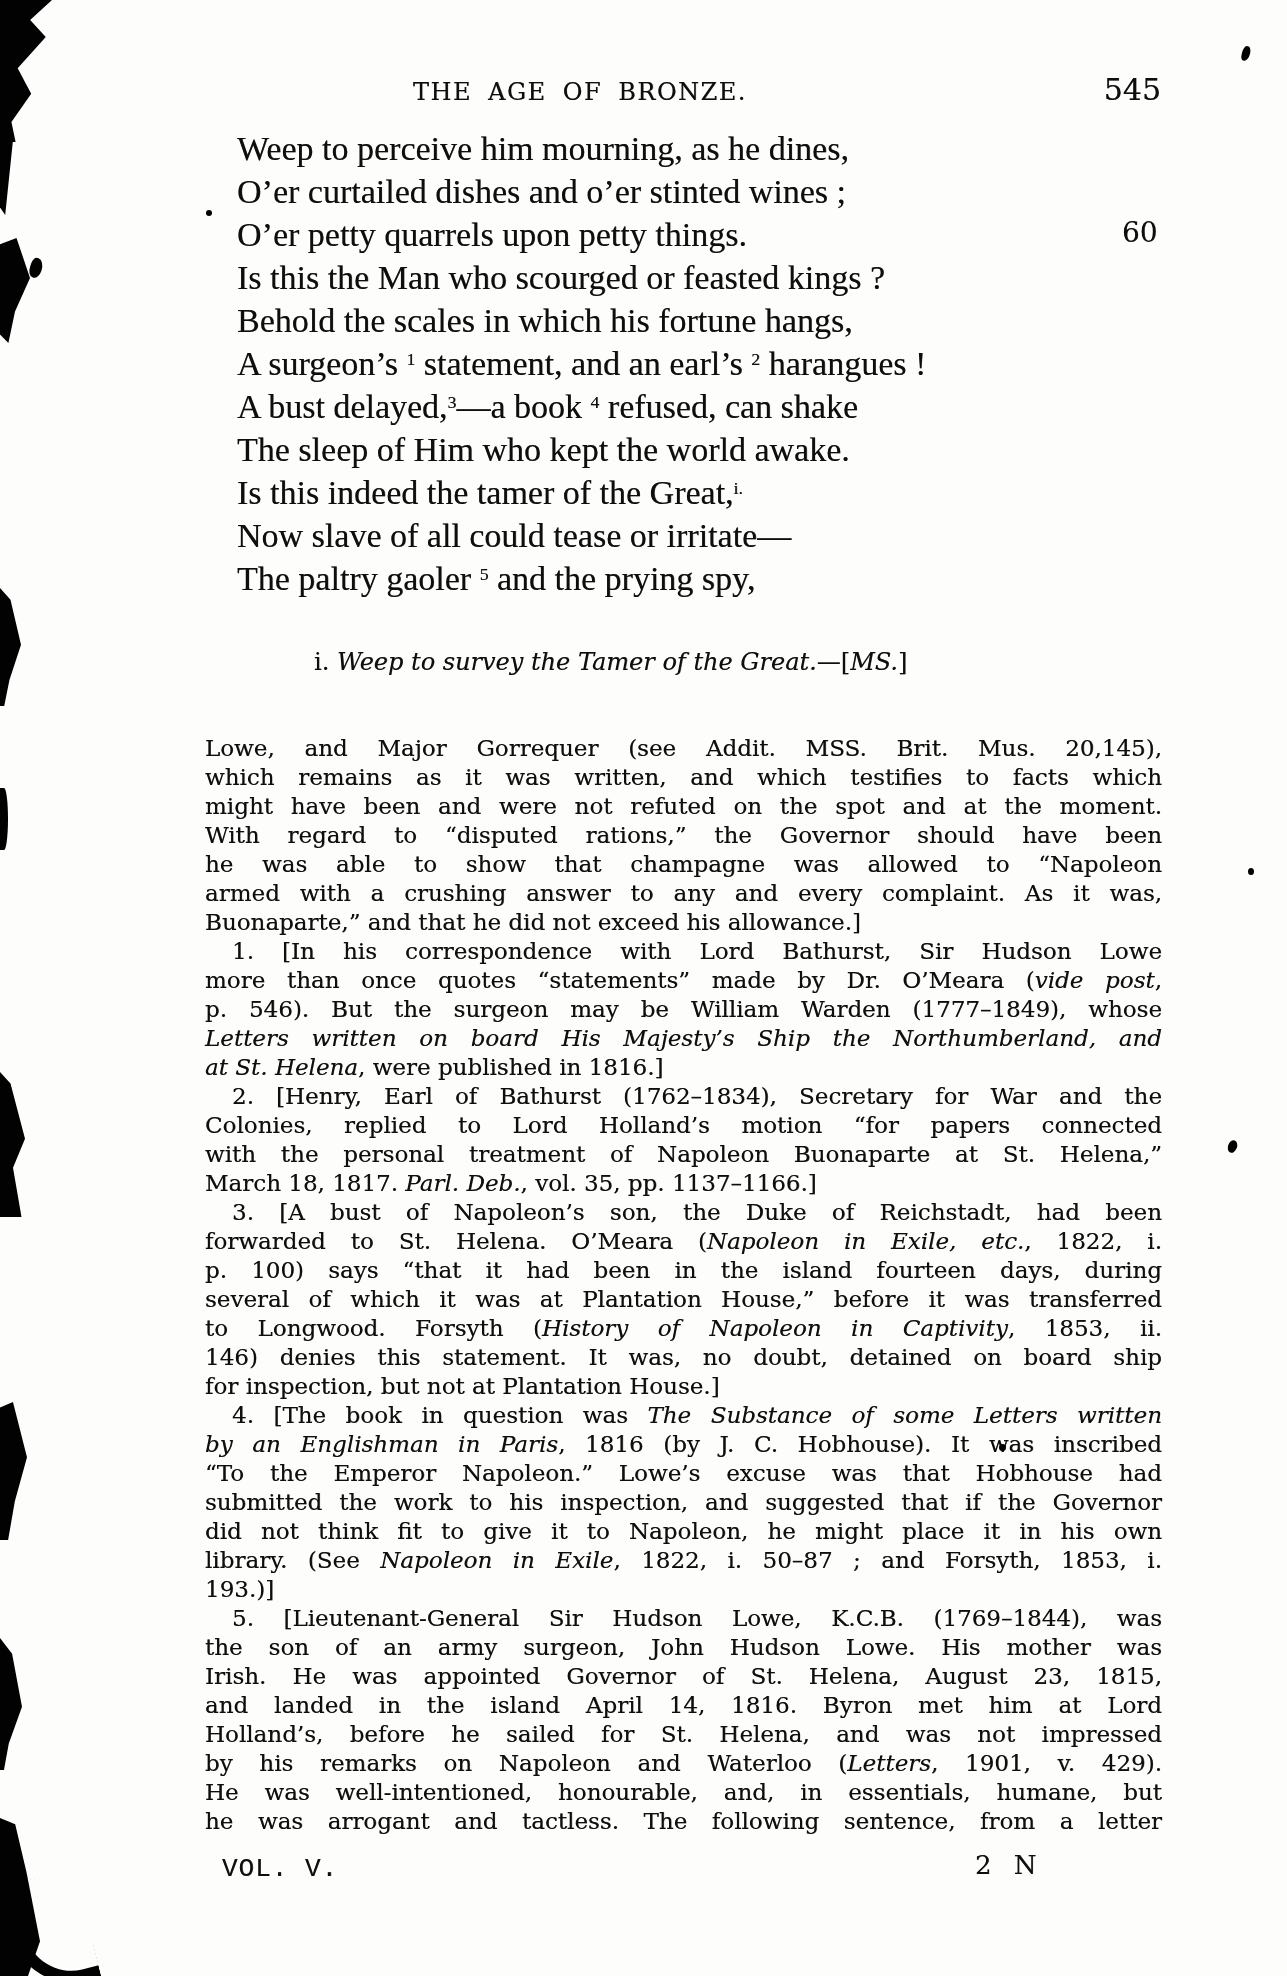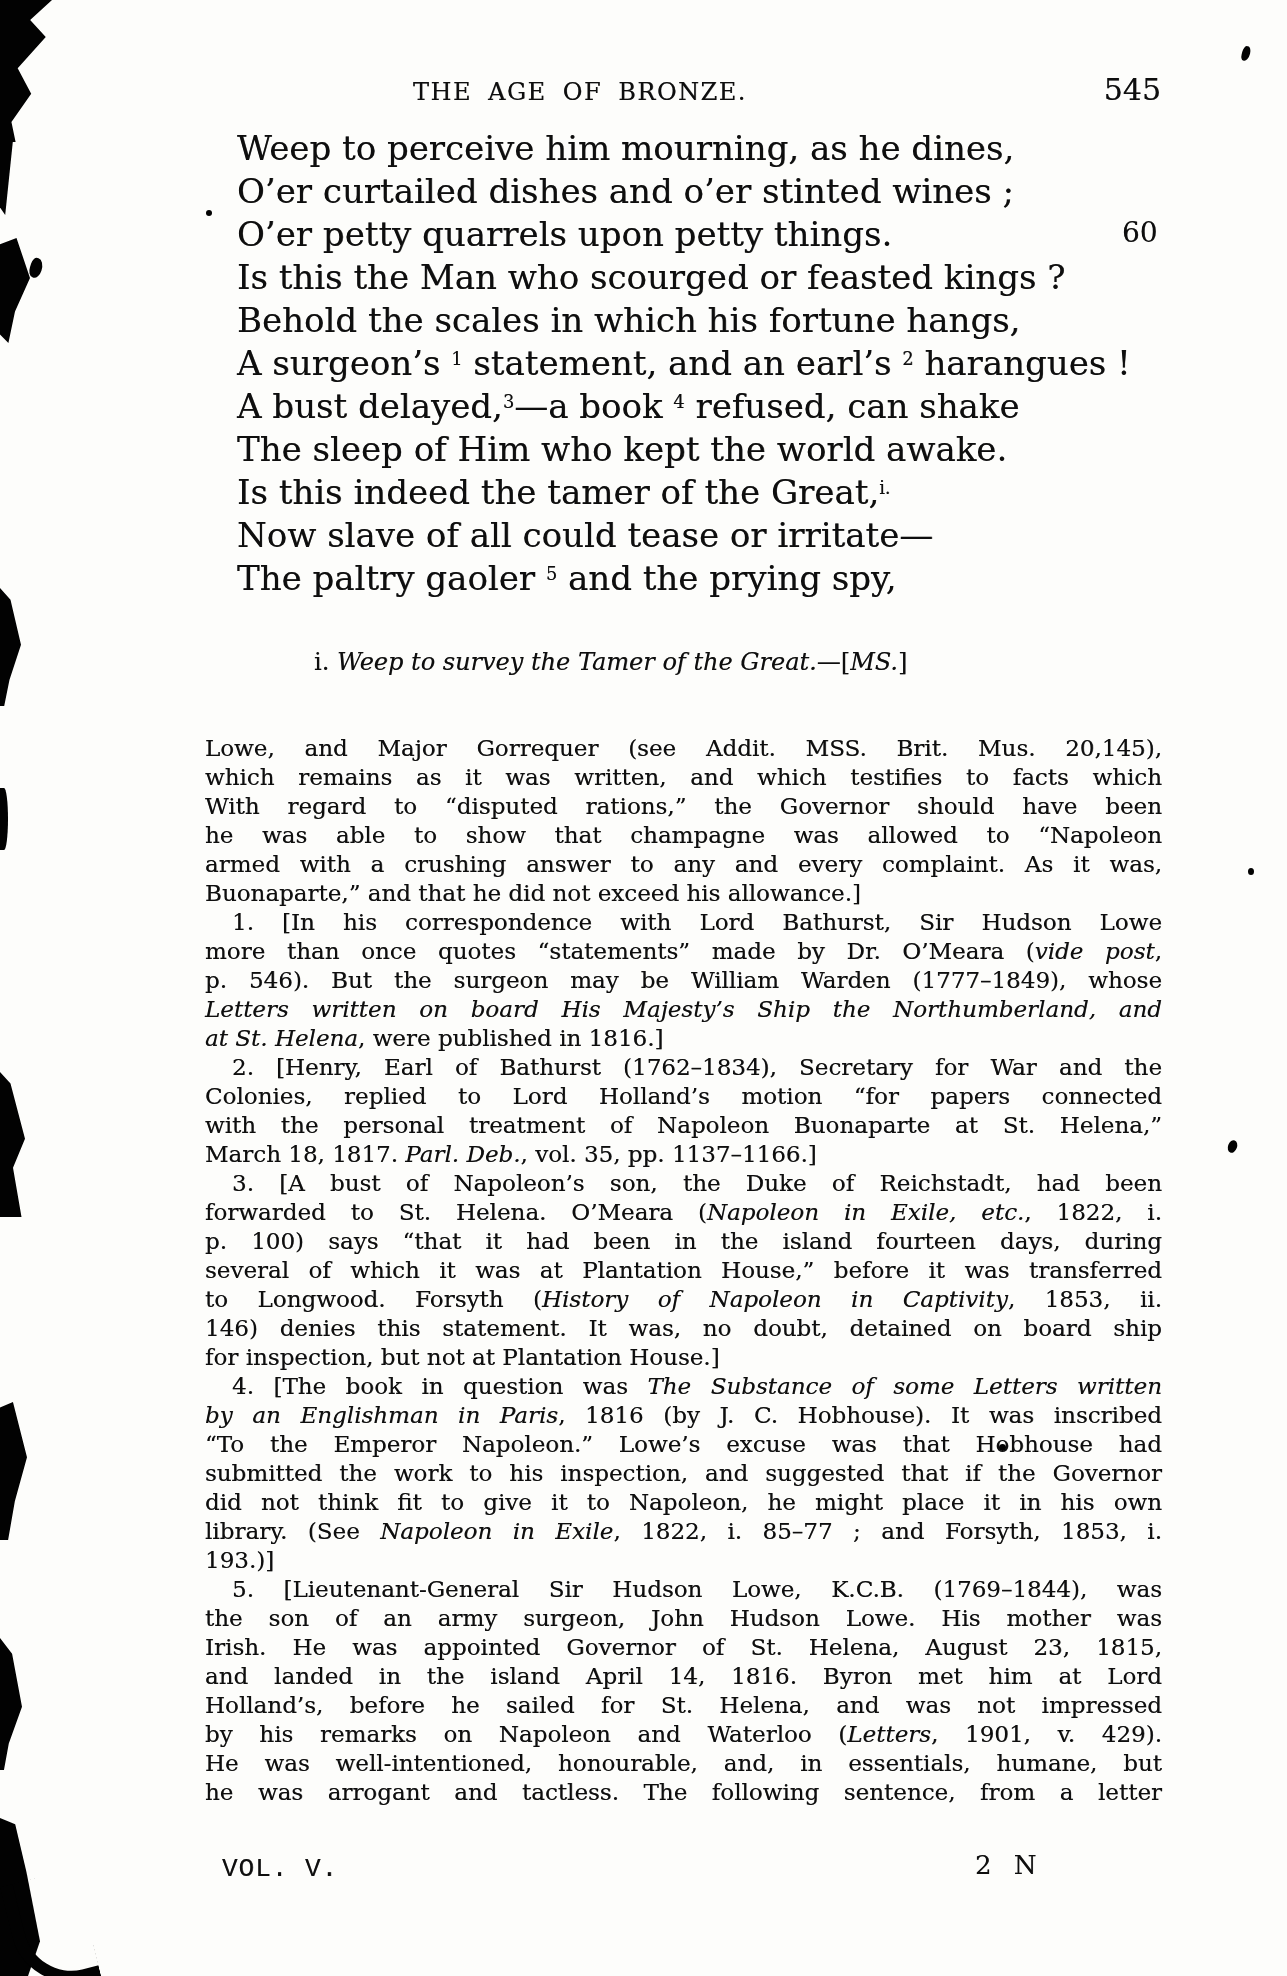--- a/index.html
+++ b/index.html
@@ -13,21 +13,21 @@
   .txt{text-shadow:0.3px 0.3px 0 rgba(0,0,0,0.55);}
 
   
   .running-title{
     position:absolute;left:413px;top:78px;font-size:24px;
     letter-spacing:1.5px;word-spacing:7px;white-space:nowrap;
   }
   .page-number{position:absolute;right:126px;top:72px;font-size:30px;}
 
   
-  .poem{position:absolute;left:237px;top:127px;width:920px;font-size:34px;}
+  .poem{position:absolute;left:237px;top:127px;width:920px;font-size:34px;font-family:Liberation Serif, serif;}
   .poem-line{height:43px;line-height:43px;white-space:nowrap;}
   .marginal-num{position:absolute;left:1122px;top:216px;font-size:28px;}
 
   
   .variant{position:absolute;left:314px;top:648px;font-size:24px;white-space:nowrap;}
 
   
   .footnotes{position:absolute;left:205px;top:734px;width:957px;font-size:23px;}
   .fn-line{height:29px;line-height:29px;}
   .fn-line.just{text-align:justify;text-align-last:justify;}
@@ -80,20 +80,21 @@
       <div class="poem-line"><span>Now slave of all could tease or irritate—</span></div>
       <div class="poem-line"><span>The paltry gaoler </span><span class="sup">5</span><span> and the prying spy,</span></div>
     </div>
   <div class="marginal-num txt">60</div>
 
   <div class="variant txt"><span>i. </span><span class="it">Weep to survey the Tamer of the Great.</span><span>—[</span><span class="it">MS.</span><span>]</span></div>
 
   <div class="footnotes txt">
       <div class="fn-line just"><span>Lowe, and Major Gorrequer (see Addit. MSS. Brit. Mus. 20,145),</span></div>
       <div class="fn-line just"><span>which remains as it was written, and which testifies to facts which</span></div>
+      <div class="fn-line just"><span>might have been and were not refuted on the spot and at the moment.</span></div>
       <div class="fn-line just"><span>With regard to “disputed rations,” the Governor should have been</span></div>
       <div class="fn-line just"><span>he was able to show that champagne was allowed to “Napoleon</span></div>
       <div class="fn-line just"><span>armed with a crushing answer to any and every complaint. As it was,</span></div>
       <div class="fn-line"><span>Buonaparte,” and that he did not exceed his allowance.]</span></div>
       <div class="fn-line indent just"><span>1. [In his correspondence with Lord Bathurst, Sir Hudson Lowe</span></div>
       <div class="fn-line just"><span>more than once quotes “statements” made by Dr. O’Meara (</span><span class="it">vide post</span><span>,</span></div>
       <div class="fn-line just"><span>p. 546). But the surgeon may be William Warden (1777–1849), whose</span></div>
       <div class="fn-line just"><span class="it">Letters written on board His Majesty’s Ship the Northumberland, and</span></div>
       <div class="fn-line"><span class="it">at St. Helena</span><span>, were published in 1816.]</span></div>
       <div class="fn-line indent just"><span>2. [Henry, Earl of Bathurst (1762–1834), Secretary for War and the</span></div>
@@ -105,21 +106,21 @@
       <div class="fn-line just"><span>p. 100) says “that it had been in the island fourteen days, during</span></div>
       <div class="fn-line just"><span>several of which it was at Plantation House,” before it was transferred</span></div>
       <div class="fn-line just"><span>to Longwood. Forsyth (</span><span class="it">History of Napoleon in Captivity</span><span>, 1853, ii.</span></div>
       <div class="fn-line just"><span>146) denies this statement. It was, no doubt, detained on board ship</span></div>
       <div class="fn-line"><span>for inspection, but not at Plantation House.]</span></div>
       <div class="fn-line indent just"><span>4. [The book in question was </span><span class="it">The Substance of some Letters written</span></div>
       <div class="fn-line just"><span class="it">by an Englishman in Paris</span><span>, 1816 (by J. C. Hobhouse). It was inscribed</span></div>
       <div class="fn-line just"><span>“To the Emperor Napoleon.” Lowe’s excuse was that Hobhouse had</span></div>
       <div class="fn-line just"><span>submitted the work to his inspection, and suggested that if the Governor</span></div>
       <div class="fn-line just"><span>did not think fit to give it to Napoleon, he might place it in his own</span></div>
-      <div class="fn-line just"><span>library. (See </span><span class="it">Napoleon in Exile</span><span>, 1822, i. 85–77 ; and Forsyth, 1853, i.</span></div>
+      <div class="fn-line just"><span>library. (See </span><span class="it">Napoleon in Exile</span><span>, 1822, i. 50–87 ; and Forsyth, 1853, i.</span></div>
       <div class="fn-line"><span>193.)]</span></div>
       <div class="fn-line indent just"><span>5. [Lieutenant-General Sir Hudson Lowe, K.C.B. (1769–1844), was</span></div>
       <div class="fn-line just"><span>the son of an army surgeon, John Hudson Lowe. His mother was</span></div>
       <div class="fn-line just"><span>Irish. He was appointed Governor of St. Helena, August 23, 1815,</span></div>
       <div class="fn-line just"><span>and landed in the island April 14, 1816. Byron met him at Lord</span></div>
       <div class="fn-line just"><span>Holland’s, before he sailed for St. Helena, and was not impressed</span></div>
       <div class="fn-line just"><span>by his remarks on Napoleon and Waterloo (</span><span class="it">Letters</span><span>, 1901, v. 429).</span></div>
       <div class="fn-line just"><span>He was well-intentioned, honourable, and, in essentials, humane, but</span></div>
       <div class="fn-line just"><span>he was arrogant and tactless. The following sentence, from a letter</span></div>
     </div>

